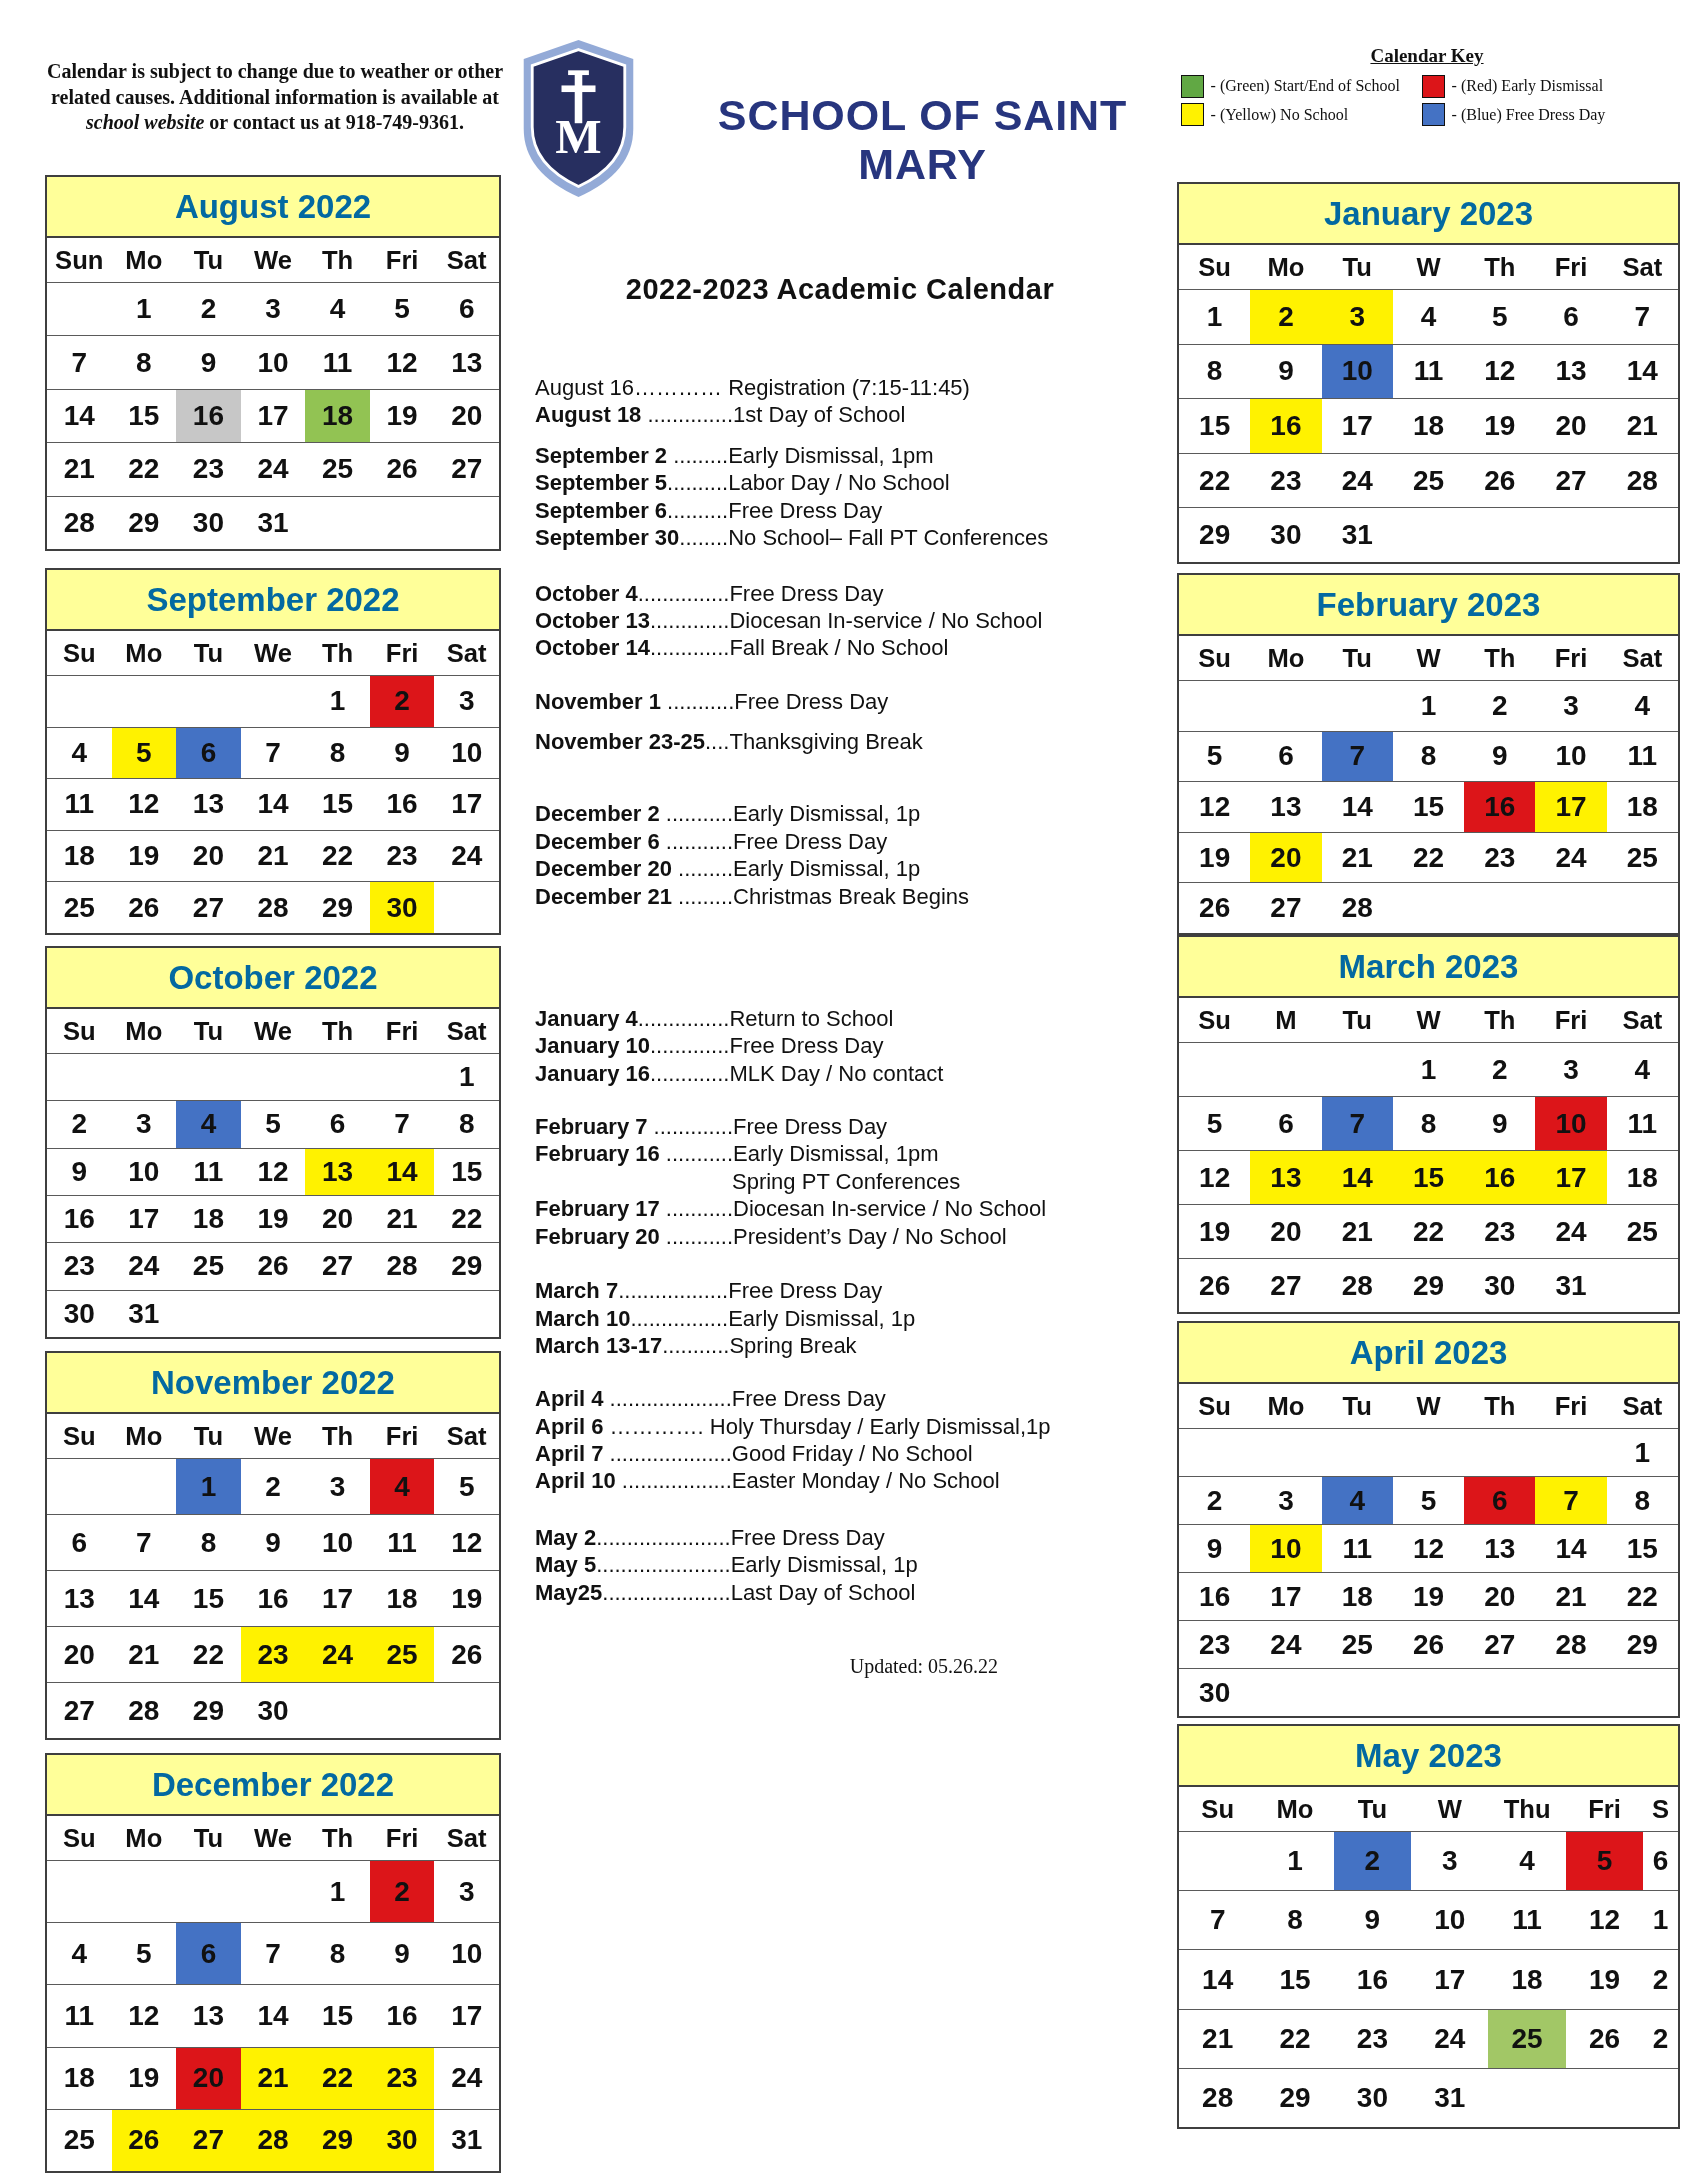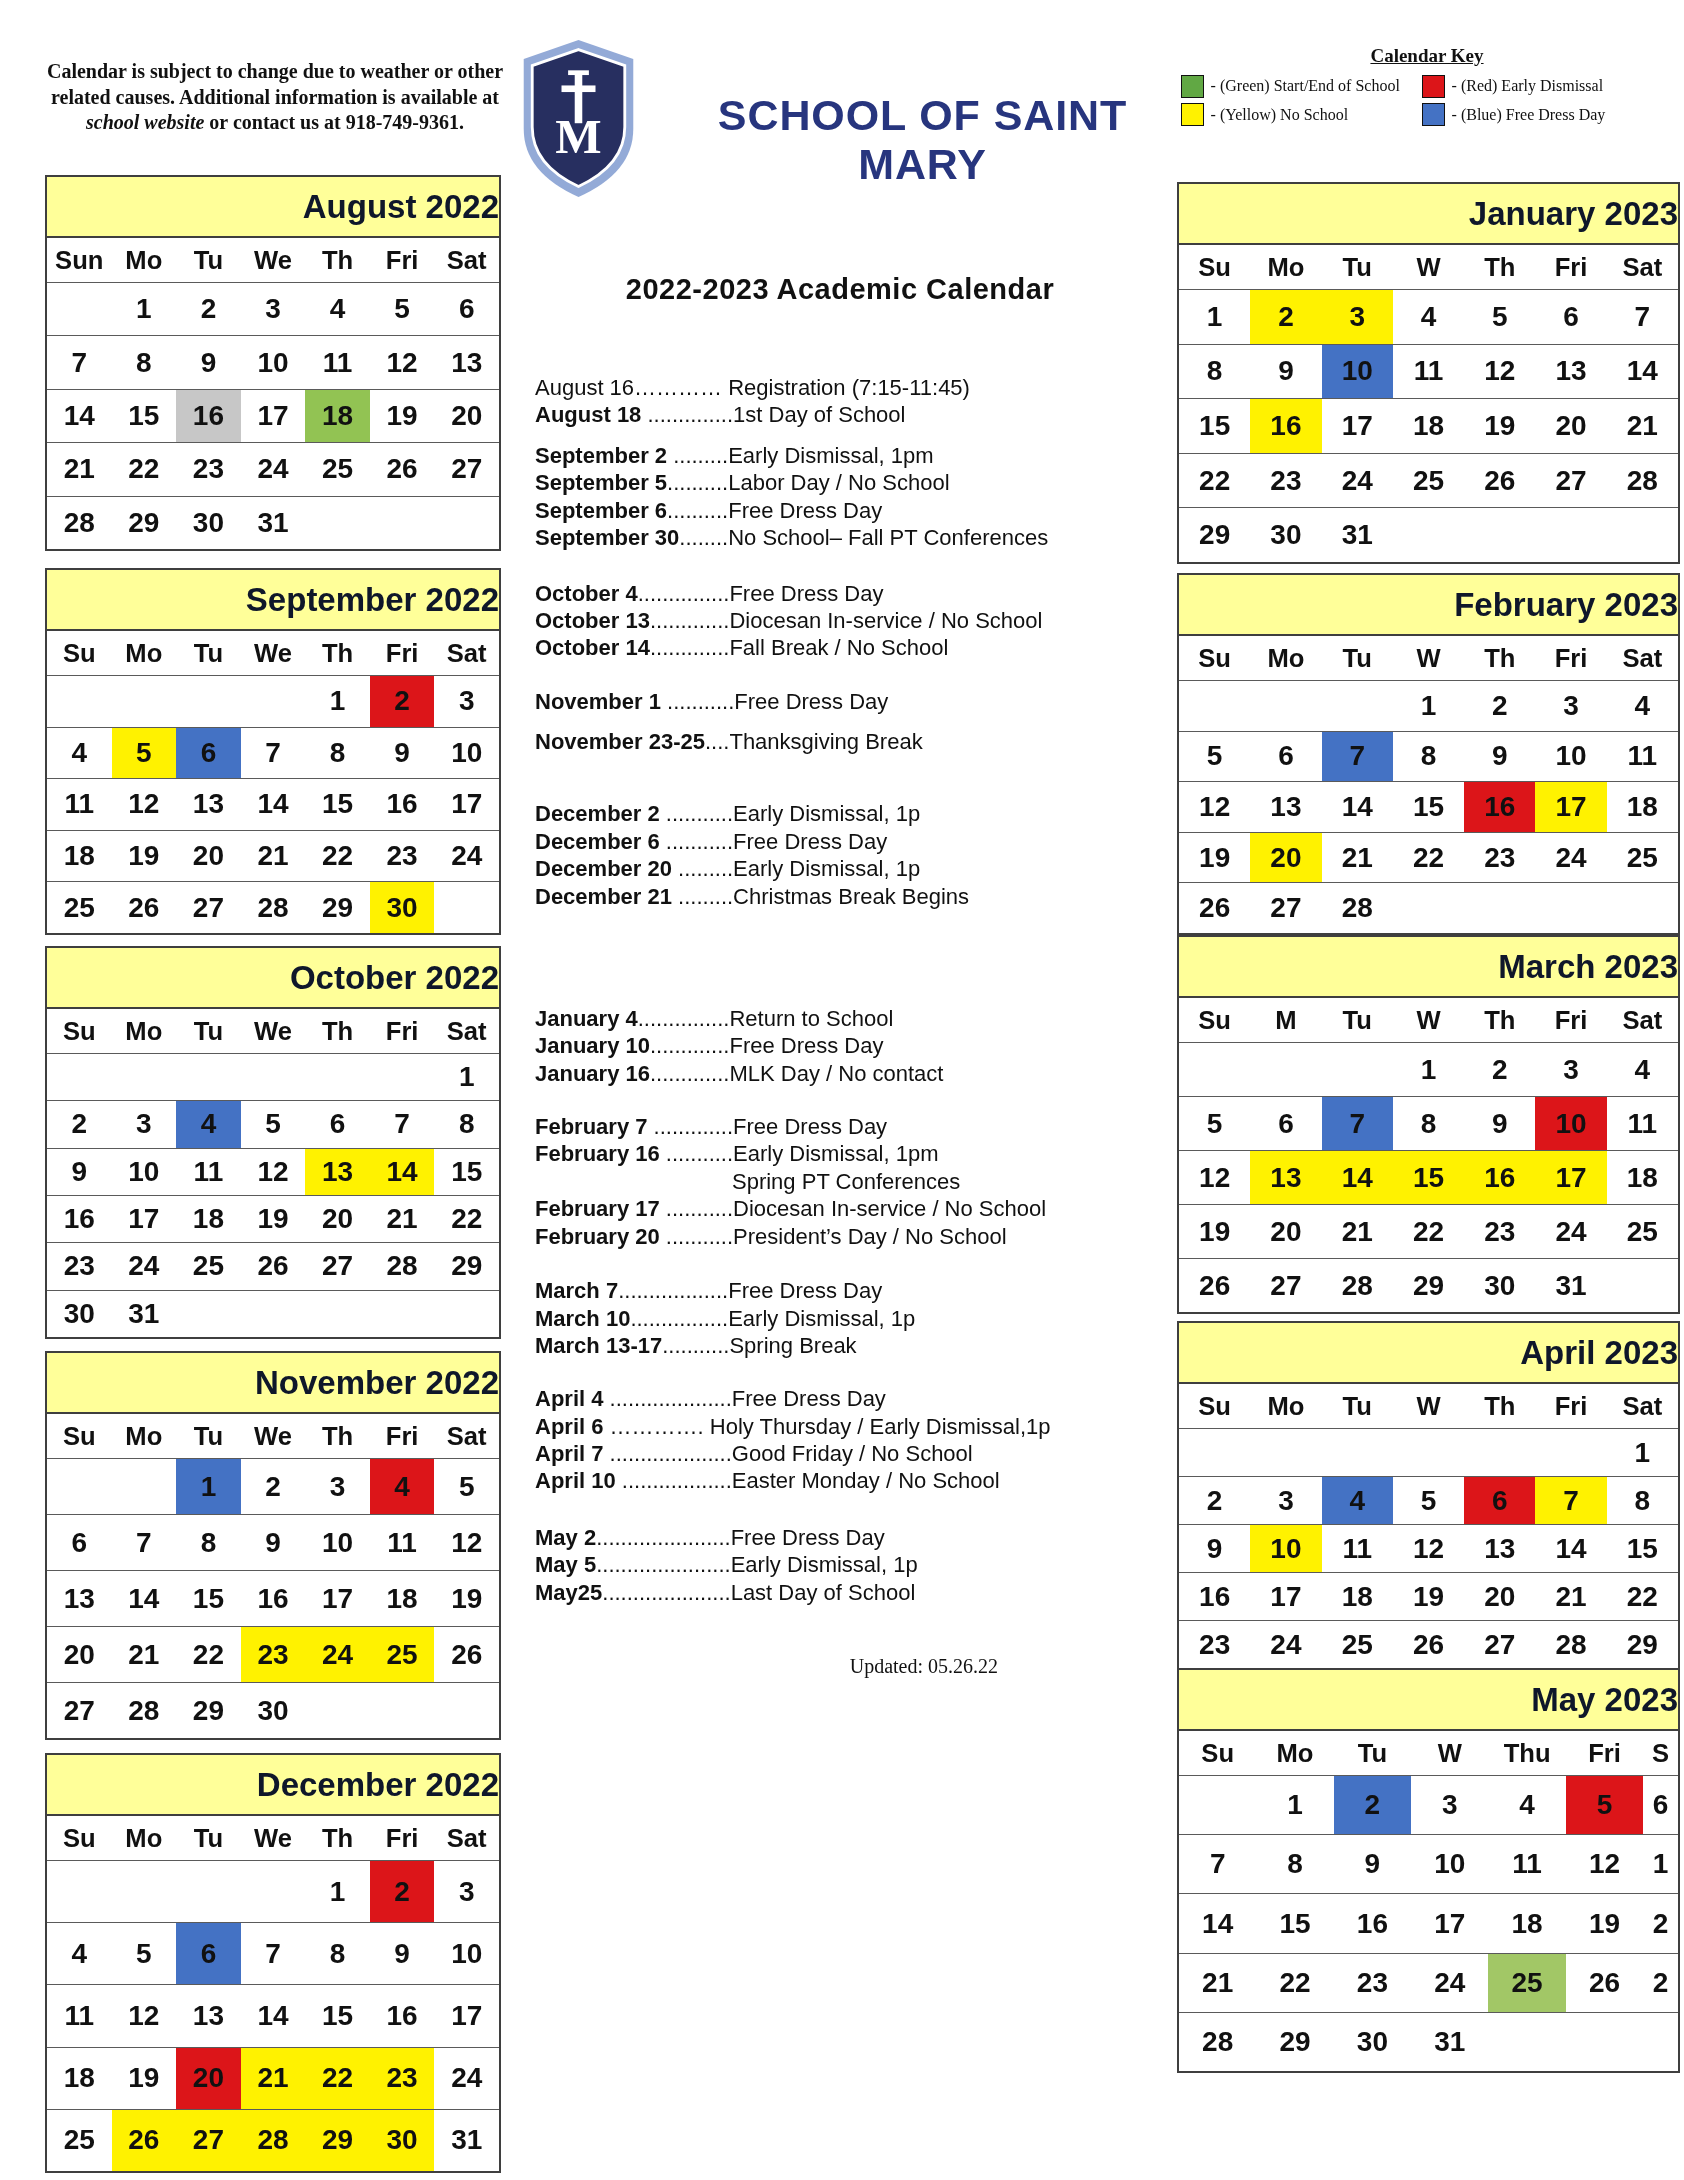--- a/index.html
+++ b/index.html
@@ -28,41 +28,41 @@
   .ev-group{margin-top:0;}
   .ev-line{font-size:22px;line-height:27.4px;white-space:nowrap;}
   .ev-line .d{font-weight:bold;}
   .ev-line .d.reg{font-weight:normal;}
   .ev-line.indent{padding-left:197px;}
   .updated{font-family:"Liberation Serif",serif;font-size:20px;text-align:right;padding-right:147px;}
 
   
   .month{position:absolute;border:2.8px solid #3f3f3f;background:#fff;display:flex;flex-direction:column;
          box-sizing:border-box;}
-  .month-title{background:#FFFF99;border-bottom:2.8px solid #3f3f3f;text-align:right;
-               font-size:33px;font-weight:bold;color:#0f172a;flex:0 0 59px;line-height:59px;}
+  .month-title{background:#FFFF99;border-bottom:2.8px solid #3f3f3f;text-align:center;
+               font-size:33px;font-weight:bold;color:#0369a1;flex:0 0 59px;line-height:59px;}
   .dow-row,.week-row{display:grid;grid-template-columns:repeat(7,1fr);}
   .narrow-last .dow-row,.narrow-last .week-row{grid-template-columns:1fr 1fr 1fr 1fr 1fr 1fr 0.45fr;}
   .dow-row{flex:0 0 44px;align-items:center;border-bottom:1.9px solid #5a5a5a;}
   .dow-cell{text-align:center;font-weight:bold;font-size:25.6px;color:#111;}
   .week-row{flex:1 1 auto;border-bottom:1.9px solid #5a5a5a;}
   .week-row:last-child{border-bottom:none;}
   .day-cell{display:flex;align-items:center;justify-content:center;
             font-weight:bold;font-size:28px;color:#111;overflow:hidden;}
 
   #m-aug{left:45px;top:175px;width:456px;height:376px}
   #m-sep{left:45px;top:568px;width:456px;height:367px}
   #m-oct{left:45px;top:946px;width:456px;height:393px}
   #m-nov{left:45px;top:1351px;width:456px;height:389px}
   #m-dec{left:45px;top:1753px;width:456px;height:420px}
   #m-jan{left:1177px;top:182px;width:503px;height:382px}
   #m-feb{left:1177px;top:573px;width:503px;height:362px}
   #m-mar{left:1177px;top:935px;width:503px;height:379px}
   #m-apr{left:1177px;top:1321px;width:503px;height:397px}
-  #m-may{left:1177px;top:1668px;width:503px;height:405px}
+  #m-may{left:1177px;top:1724px;width:503px;height:405px}
 </style>
 </head>
 <body>
 
 <div class="page">
 
   <div class="disclaimer"><span>Calendar is subject to change due to weather or other related causes.  Additional information is available at </span><span class="it">school website</span><span>  or contact us at 918-749-9361.</span></div>
 
   <div class="logo">
     <svg width="119" height="161" viewBox="0 0 126 170">

